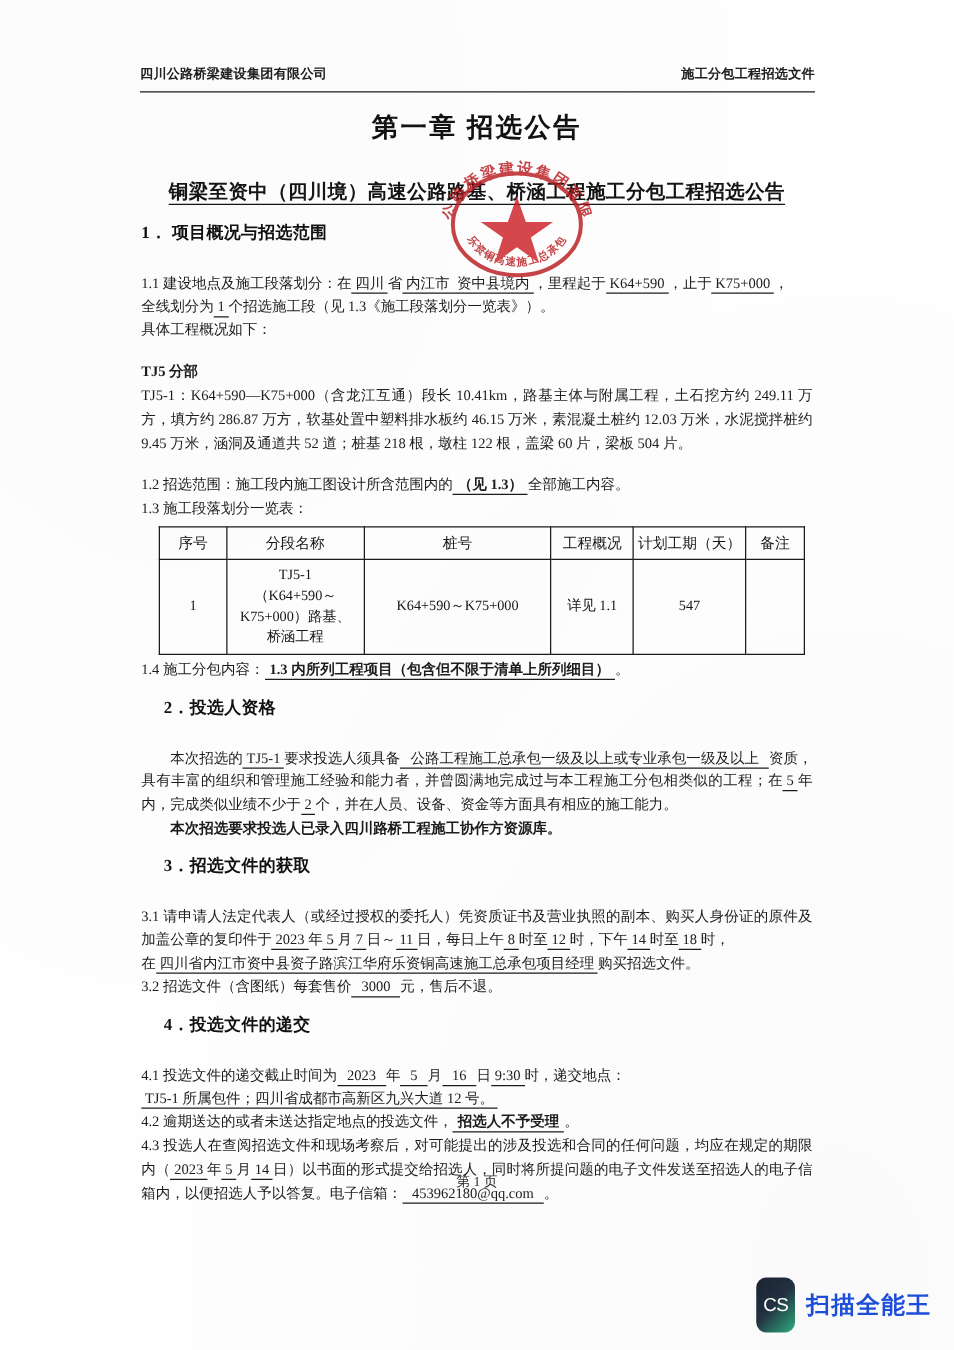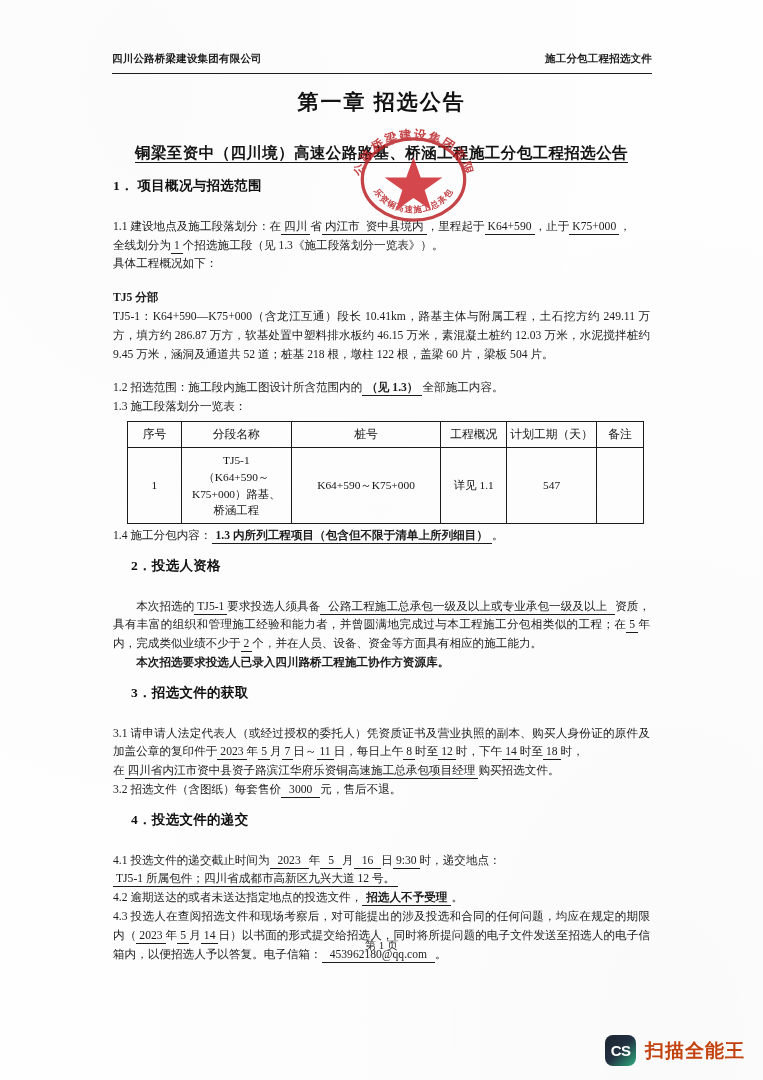--- a/index.html
+++ b/index.html
@@ -175,37 +175,37 @@
     position: absolute;
     right: 18px;
     bottom: 14px;
     display: flex;
     align-items: center;
     gap: 9px;
     z-index: 9;
   }
   .cs-logo {
     width: 31px;
-    height: 31px;
+    height: 44px;
     border-radius: 8px;
     background: linear-gradient(135deg, #1b2430 0%, #223041 48%, #2fae7e 100%);
     color: #ffffff;
     font-family: "Liberation Sans", sans-serif;
-    font-weight: bold;
+    font-weight: normal;
     font-size: 15px;
     letter-spacing: -.6px;
     display: flex;
     align-items: center;
     justify-content: center;
   }
   .cs-text {
     font-family: "Liberation Sans", sans-serif;
     font-size: 19px;
     font-weight: bold;
-    color: #c2410c;
+    color: #1d4ed8;
     letter-spacing: 1px;
   }
 
   
   .scan-tint {
     position: absolute;
     inset: 0;
     pointer-events: none;
     background:
       radial-gradient(ellipse at 18% 8%, rgba(0,0,0,.012), transparent 60%),

